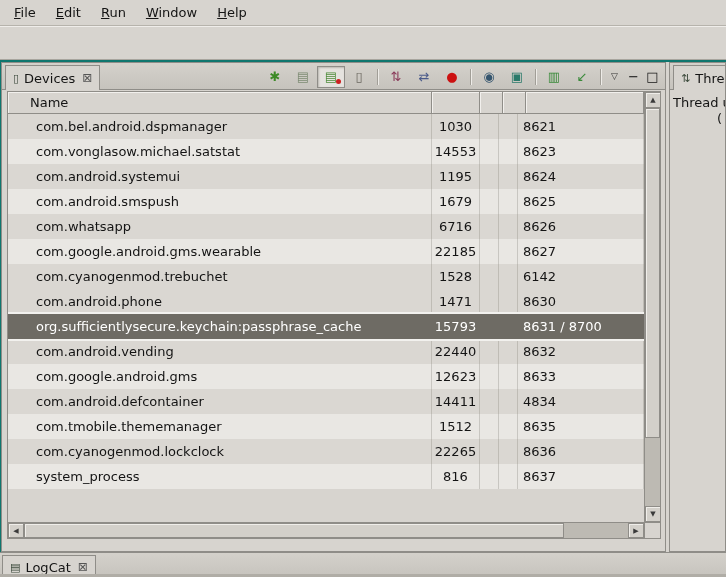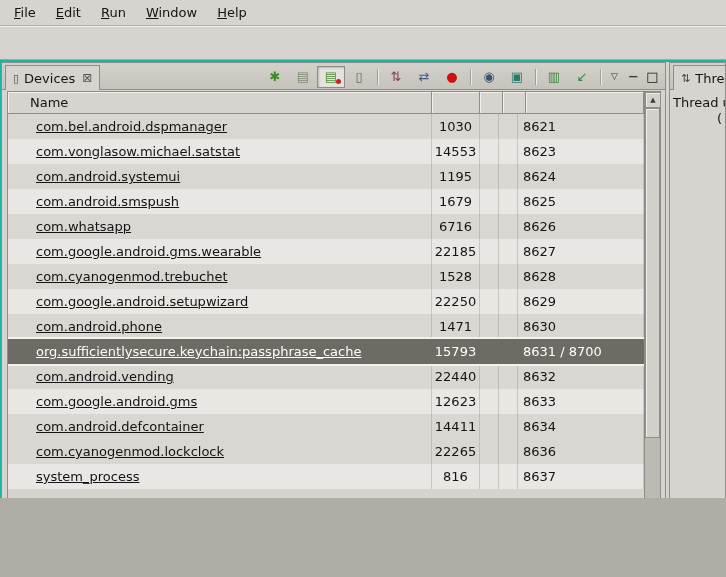--- a/index.html
+++ b/index.html
@@ -1,19 +1,19 @@
 <!DOCTYPE html>
 <html><head>
 <meta charset="utf-8">
 <style>
   * { margin:0; padding:0; box-sizing:border-box; }
   html,body { background:#b0ada6; }
   #root {
-    position:relative; width:726px; height:498px;
-    background:#14b8a6; overflow:hidden;
+    position:relative; width:726px; height:574px;
+    background:#0f766e; overflow:hidden;
     font-family:"DejaVu Sans","Liberation Sans",sans-serif;
     font-size:13px; color:#141414;
   }
   
   .menubar {
     position:absolute; left:0; top:0; width:726px; height:26px;
     display:flex; align-items:center; padding-left:4px;
     background:#d7d4cf; border-bottom:1px solid #b6b3ac;
   }
   .menu-item { display:inline-block; padding:3px 10px; cursor:default; }
@@ -75,21 +75,21 @@
   }
   .w-name{width:424px;} .w-pid{width:48px;} .w-a{width:19px;} .w-b{width:19px;} .w-port{flex:1;}
   .tbody { grid-column:1; grid-row:2; overflow:hidden; background:#d7d4cf; }
   .trow { display:flex; height:25px; align-items:stretch; }
   .trow.even { background:#dad7d2; }
   .trow.odd  { background:#e9e7e3; }
   .cell {
     display:flex; align-items:center; overflow:hidden; white-space:nowrap;
     border-right:1px solid rgba(140,137,130,0.35);
   }
-  .cell.name { width:424px; padding-left:28px;text-decoration:underline; }
+  .cell.name { width:424px; padding-left:28px; }
   .cell.pid  { width:48px; justify-content:center; }
   .cell.ca { width:19px; } .cell.cb { width:19px; }
   .cell.port { flex:1; padding-left:5px;text-align:right; }
   .trow.selected {
     background:#6e6b64; color:#ffffff;
     position:relative; z-index:3; box-shadow:0 0 0 2px #f2f1ee;
   }
   .trow.selected .cell { border-right-color:transparent; }
   
   .vscroll {
@@ -274,30 +274,23 @@
             <span class="cell ca"></span>
             <span class="cell cb"></span>
             <span class="cell port">8627</span>
           </div>
 
           <div class="trow even">
             <span class="cell name">com.cyanogenmod.trebuchet</span>
             <span class="cell pid">1528</span>
             <span class="cell ca"></span>
             <span class="cell cb"></span>
-            <span class="cell port">8628</span>
-          </div>
-
-          <div class="trow odd">
-            <span class="cell name">com.google.android.setupwizard</span>
-            <span class="cell pid">22250</span>
-            <span class="cell ca"></span>
-            <span class="cell cb"></span>
-            <span class="cell port">8629</span>
-          </div>
+            <span class="cell port">6142</span>
+          </div>
+
 
           <div class="trow even">
             <span class="cell name">com.android.phone</span>
             <span class="cell pid">1471</span>
             <span class="cell ca"></span>
             <span class="cell cb"></span>
             <span class="cell port">8630</span>
           </div>
 
           <div class="trow selected odd">
@@ -322,23 +315,30 @@
             <span class="cell ca"></span>
             <span class="cell cb"></span>
             <span class="cell port">8633</span>
           </div>
 
           <div class="trow even">
             <span class="cell name">com.android.defcontainer</span>
             <span class="cell pid">14411</span>
             <span class="cell ca"></span>
             <span class="cell cb"></span>
-            <span class="cell port">8634</span>
-          </div>
-
+            <span class="cell port">4834</span>
+          </div>
+
+          <div class="trow odd">
+            <span class="cell name">com.tmobile.thememanager</span>
+            <span class="cell pid">1512</span>
+            <span class="cell ca"></span>
+            <span class="cell cb"></span>
+            <span class="cell port">8635</span>
+          </div>
 
           <div class="trow even">
             <span class="cell name">com.cyanogenmod.lockclock</span>
             <span class="cell pid">22265</span>
             <span class="cell ca"></span>
             <span class="cell cb"></span>
             <span class="cell port">8636</span>
           </div>
 
           <div class="trow odd">

